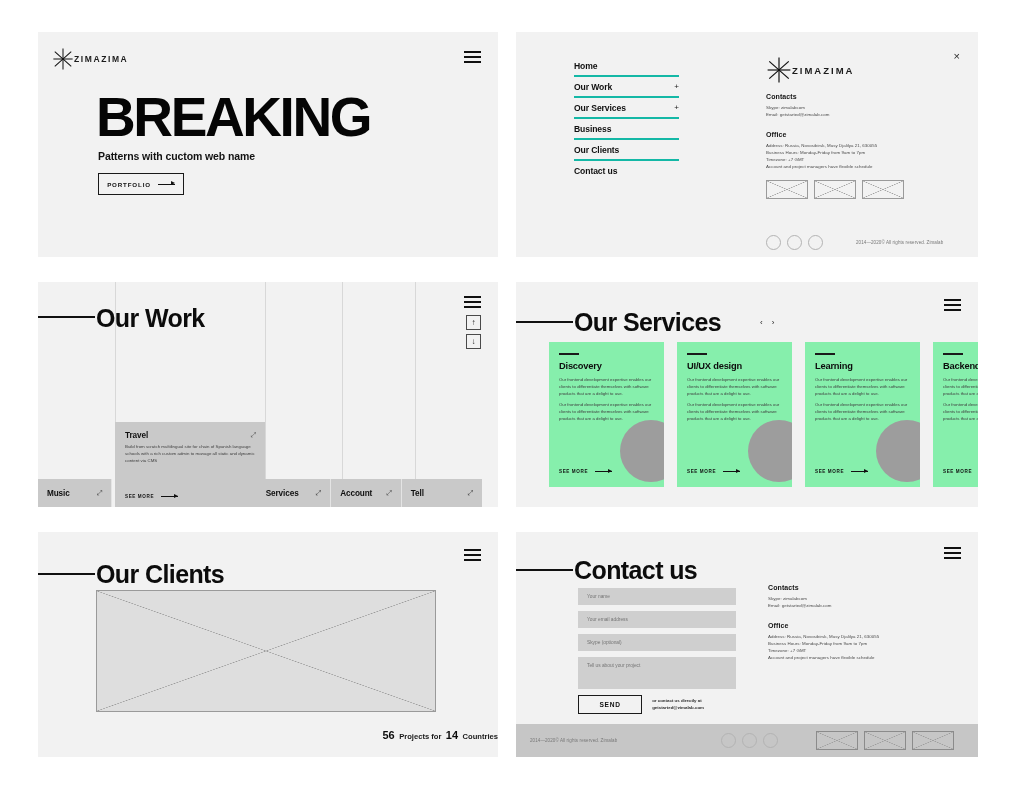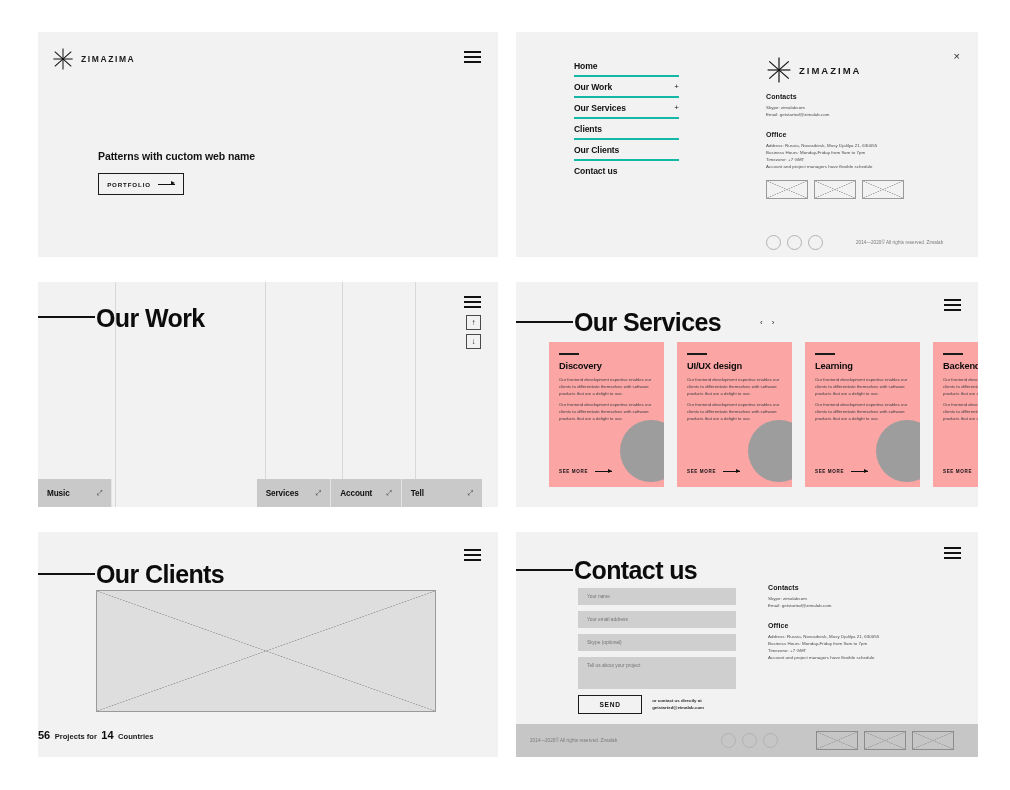--- a/index.html
+++ b/index.html
@@ -23,21 +23,21 @@
     position: absolute;
     width: 17px; height: 11px;
     cursor: pointer;
   }
   .hamburger i {
     display: block; width: 100%; height: 1.6px;
     background: #111; margin-bottom: 3.4px;
   }
   .hamburger i:last-child { margin-bottom: 0; }
 
-  .logo-wrap { display: flex; align-items: center; gap: 7px; }
+  .logo-wrap { display: flex; align-items: center; }
   .logo-mark { width: 22px; height: 22px; display: block; }
   .logo-text {
     font-size: 8.5px; font-weight: 700; letter-spacing: 1.6px;
     color: #1b1b1b;
   }
 
   .rule-lead {
     position: absolute;
     height: 1.5px; background: #111;
   }
@@ -210,21 +210,21 @@
     position: absolute; left: 244px; top: 36px;
     display: flex; gap: 9px;
   }
   .car-arrows span { font-size: 8px; color: #1d1d1d; cursor: pointer; }
   .svc-track {
     position: absolute; left: 33px; top: 60px;
     display: flex; gap: 13px;
   }
   .svc-card {
     width: 115px; height: 145px;
-    background: #fca5a5;
+    background: #86efac;
     padding: 11px 10px 0 10px;
     position: relative; overflow: hidden;
     flex: 0 0 auto;
   }
   .svc-card .tick { width: 20px; height: 1.6px; background: #1a1a1a; margin-bottom: 6px; }
   .svc-card h4 {
     font-size: 9.3px; font-weight: 700; color: #0d0d0d;
     margin-bottom: 6px; letter-spacing: -0.2px; white-space: nowrap;
   }
   .svc-card p {
@@ -249,21 +249,21 @@
   #p5 .rule-lead { left: 0px; top: 41px; width: 57px; }
   #p5 .sect-title { position: absolute; left: 58px; top: 28px; }
   #p5 .hamburger { right: 17px; top: 17px; }
   #p5 .big-x {
     position: absolute; left: 58px; top: 58px;
     width: 340px; height: 122px;
     background: #dedede;
   }
   #p5 .stat {
     position: absolute; left: 0; right: 0; top: 193px;
-    text-align: left;
+    text-align: right;
   }
   #p5 .stat b { font-size: 11px; font-weight: 800; color: #0c0c0c; }
   #p5 .stat i {
     font-style: normal; font-size: 7.6px; font-weight: 600; color: #191919;
   }
 
   
   #p6 { left: 516px; top: 532px; width: 462px; height: 225px; }
   #p6 .rule-lead { left: 0px; top: 37px; width: 57px; }
   #p6 .sect-title { position: absolute; left: 58px; top: 24px; }
@@ -312,20 +312,21 @@
         </g>
       </svg>
       <span class="logo-text">ZIMAZIMA</span>
     </div>
     <div class="hamburger">
         <i></i>
         <i></i>
         <i></i>
       </div>
 
+    <div class="hero-title">BREAKING</div>
     <div class="hero-sub">Patterns with cuctom web name</div>
 
     <div class="hero-btn">
       <span>PORTFOLIO</span>
       <span class="arrow-long"></span>
     </div>
 
   </div>
 
   <div class="panel" id="p2">
@@ -337,21 +338,21 @@
       </div>
       <div class="nav-item">
         <span class="lbl">Our Work</span>
         <span class="plus">+</span>
       </div>
       <div class="nav-item">
         <span class="lbl">Our Services</span>
         <span class="plus">+</span>
       </div>
       <div class="nav-item">
-        <span class="lbl">Clients</span>
+        <span class="lbl">Business</span>
       </div>
       <div class="nav-item">
         <span class="lbl">Our Clients</span>
       </div>
       <div class="nav-item">
         <span class="lbl">Contact us</span>
       </div>
     </div>
 
     <div class="logo-wrap brand">
@@ -403,20 +404,29 @@
     <div class="rule-lead"></div>
     <div class="sect-title">Our Work</div>
     <div class="hamburger">
         <i></i>
         <i></i>
         <i></i>
       </div>
     <div class="stepper" style="top:33px">↑</div>
     <div class="stepper" style="top:52px">↓</div>
 
+    <div class="work-card">
+      <div class="expand">⤢</div>
+      <h4>Travel</h4>
+      <p>Build from scratch multilingual site for chain of Spanish language schools with a rich custom admin to  manage all static and dynamic content via CMS</p>
+      <div class="seemore">
+        <span>SEE MORE</span>
+        <span class="arrow-long"></span>
+      </div>
+    </div>
 
     <div class="work-tabs">
       <div class="work-tab" style="width:77px">
         <span class="t">Music</span>
         <span class="ex">⤢</span>
       </div>
       <div class="work-tab spacer" style="width:150px"></div>
       <div class="work-tab" style="width:77px">
         <span class="t">Services</span>
         <span class="ex">⤢</span>

